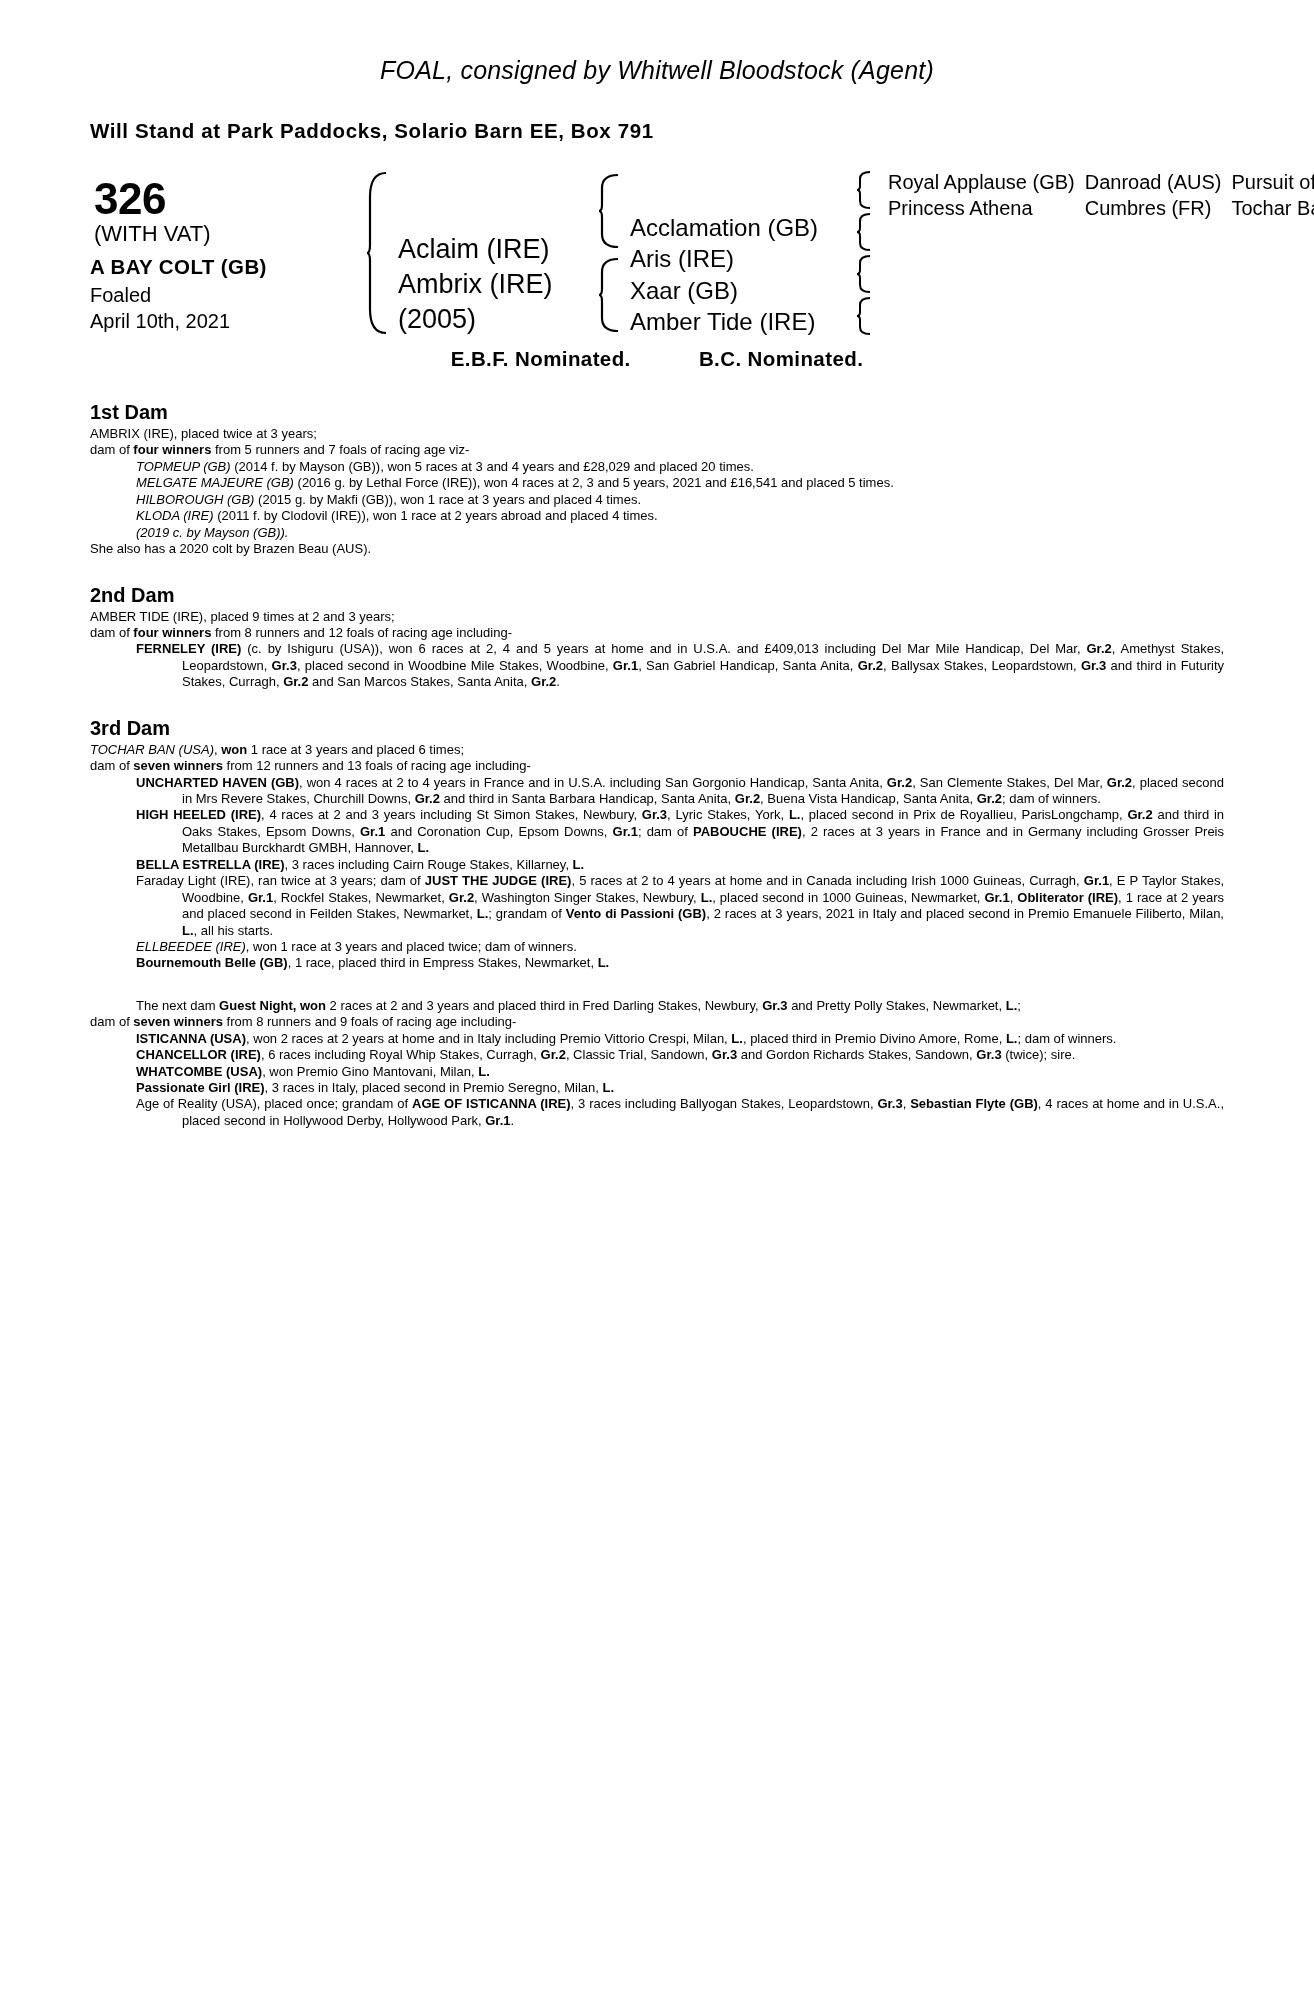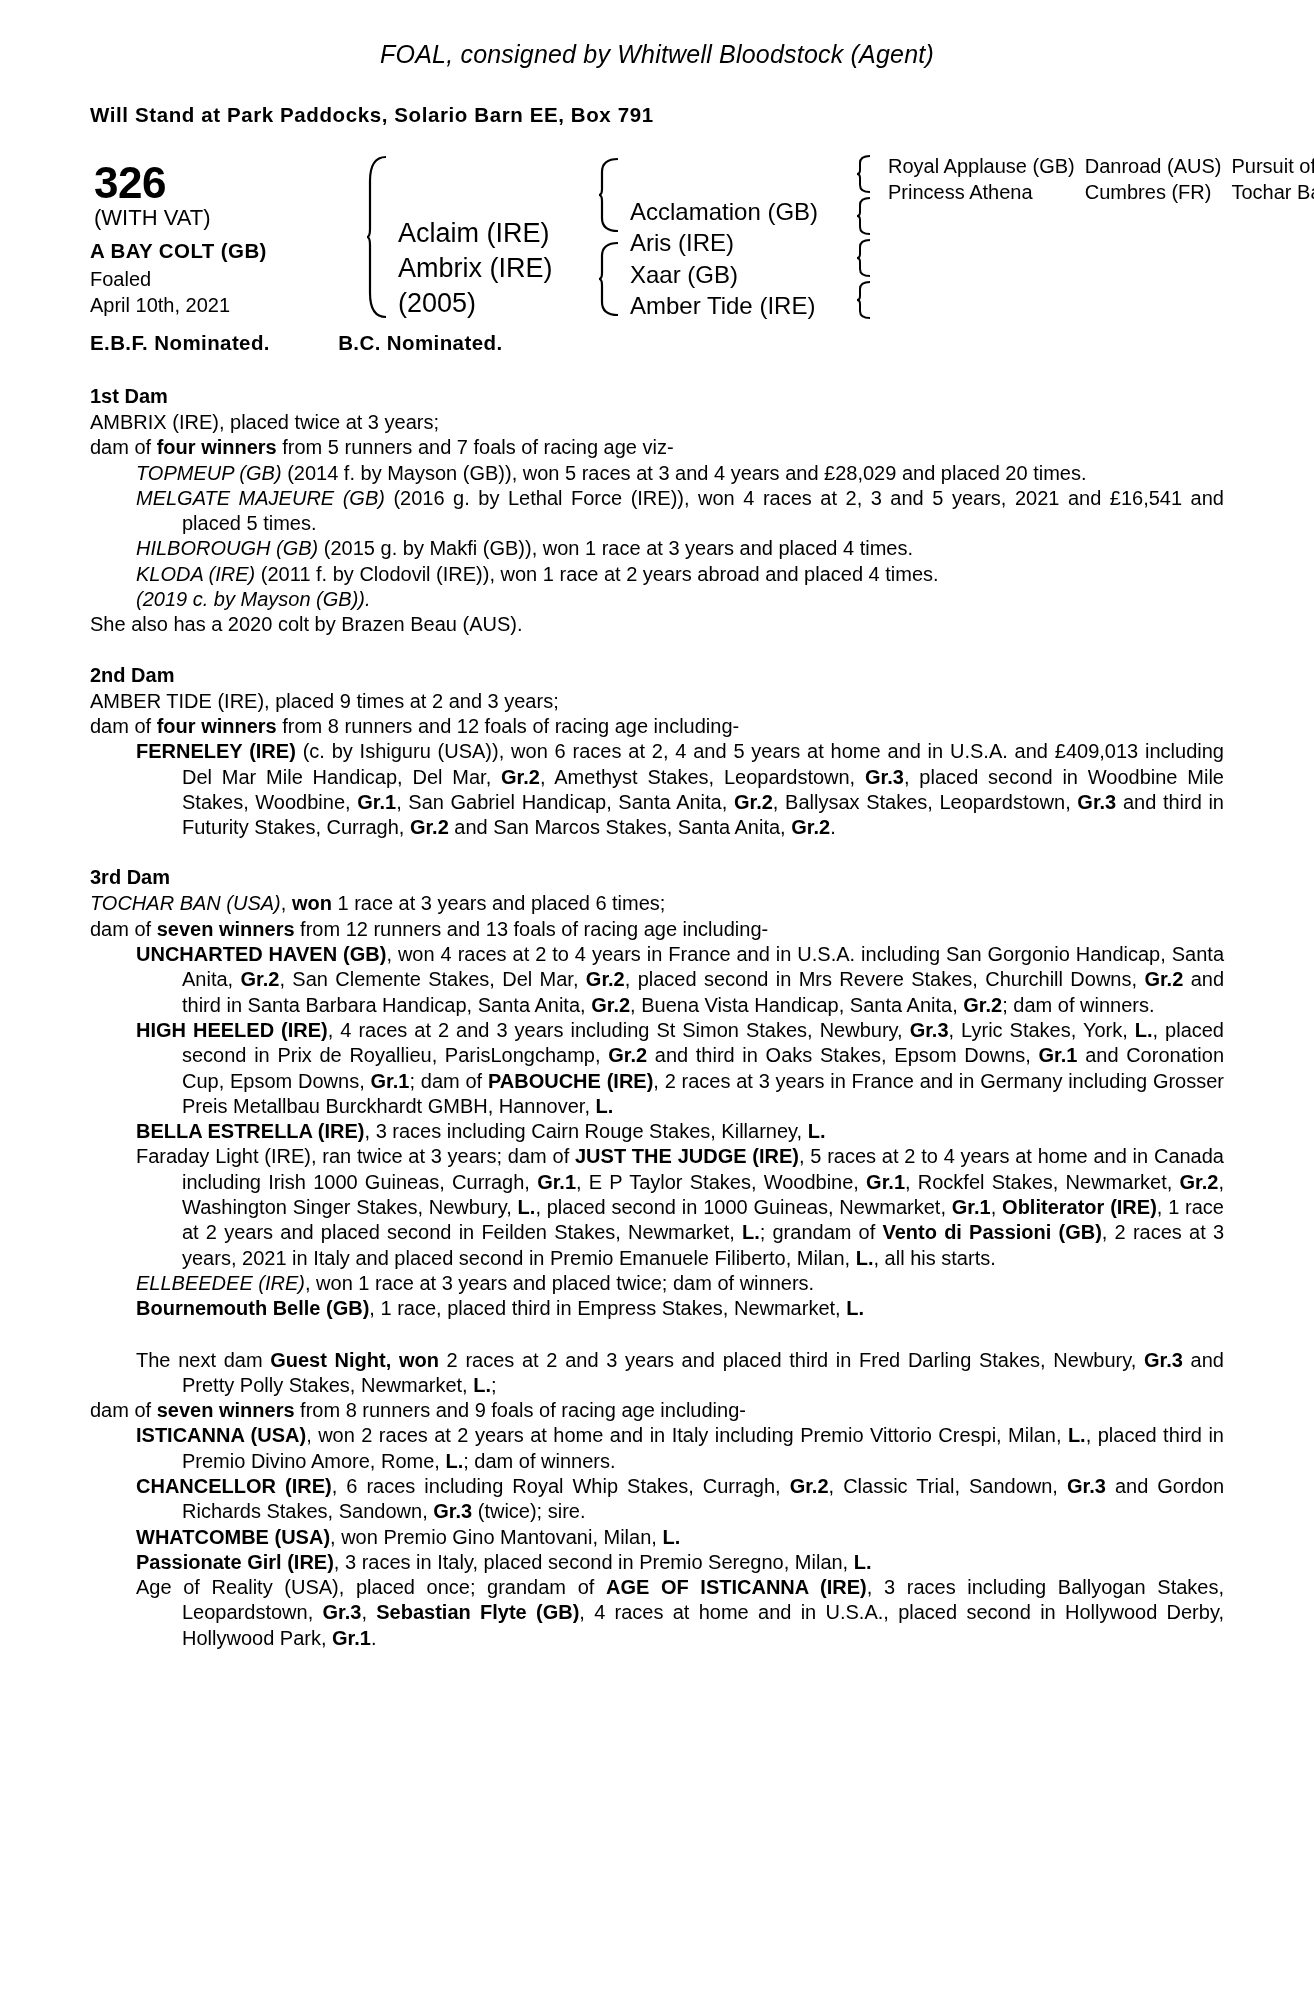--- a/index.html
+++ b/index.html
@@ -9,21 +9,21 @@
   }
   body {
     width: 1314px;
     min-height: 2000px;
     font-family: "Liberation Sans", sans-serif;
     color: #000000;
   }
   .page {
     width: 1314px;
     box-sizing: border-box;
-    padding: 40px 90px 40px 90px;
+    padding: 56px 90px 40px 90px;
   }
 
   
   .consignor {
     text-align: center;
     font-style: italic;
     font-size: 25px;
     letter-spacing: 0.2px;
     margin-bottom: 34px;
   }
@@ -114,36 +114,36 @@
   .gen4 .pair div { white-space: nowrap; }
 
   .subcol {
     display: flex;
     flex-direction: column;
     justify-content: space-around;
     height: 100%;
   }
 
   .noms {
-    text-align: left;
+    text-align: center;
     font-weight: bold;
     font-size: 20.5px;
     letter-spacing: 0.4px;
     margin: 10px 0 30px 0;
   }
   .noms .gap { display: inline-block; width: 56px; }
 
   
   .dam-head {
     font-weight: bold;
     font-size: 20px;
     margin-bottom: 2px;
   }
   p.t {
-    font-size: 20px;
+    font-size: 13px;
     line-height: 1.265;
     margin: 0 0 0 0;
     text-align: justify;
   }
   p.t.nojust { text-align: left; }
   .hang {
     padding-left: 92px;
     text-indent: -46px;
   }
   .hang2 {

